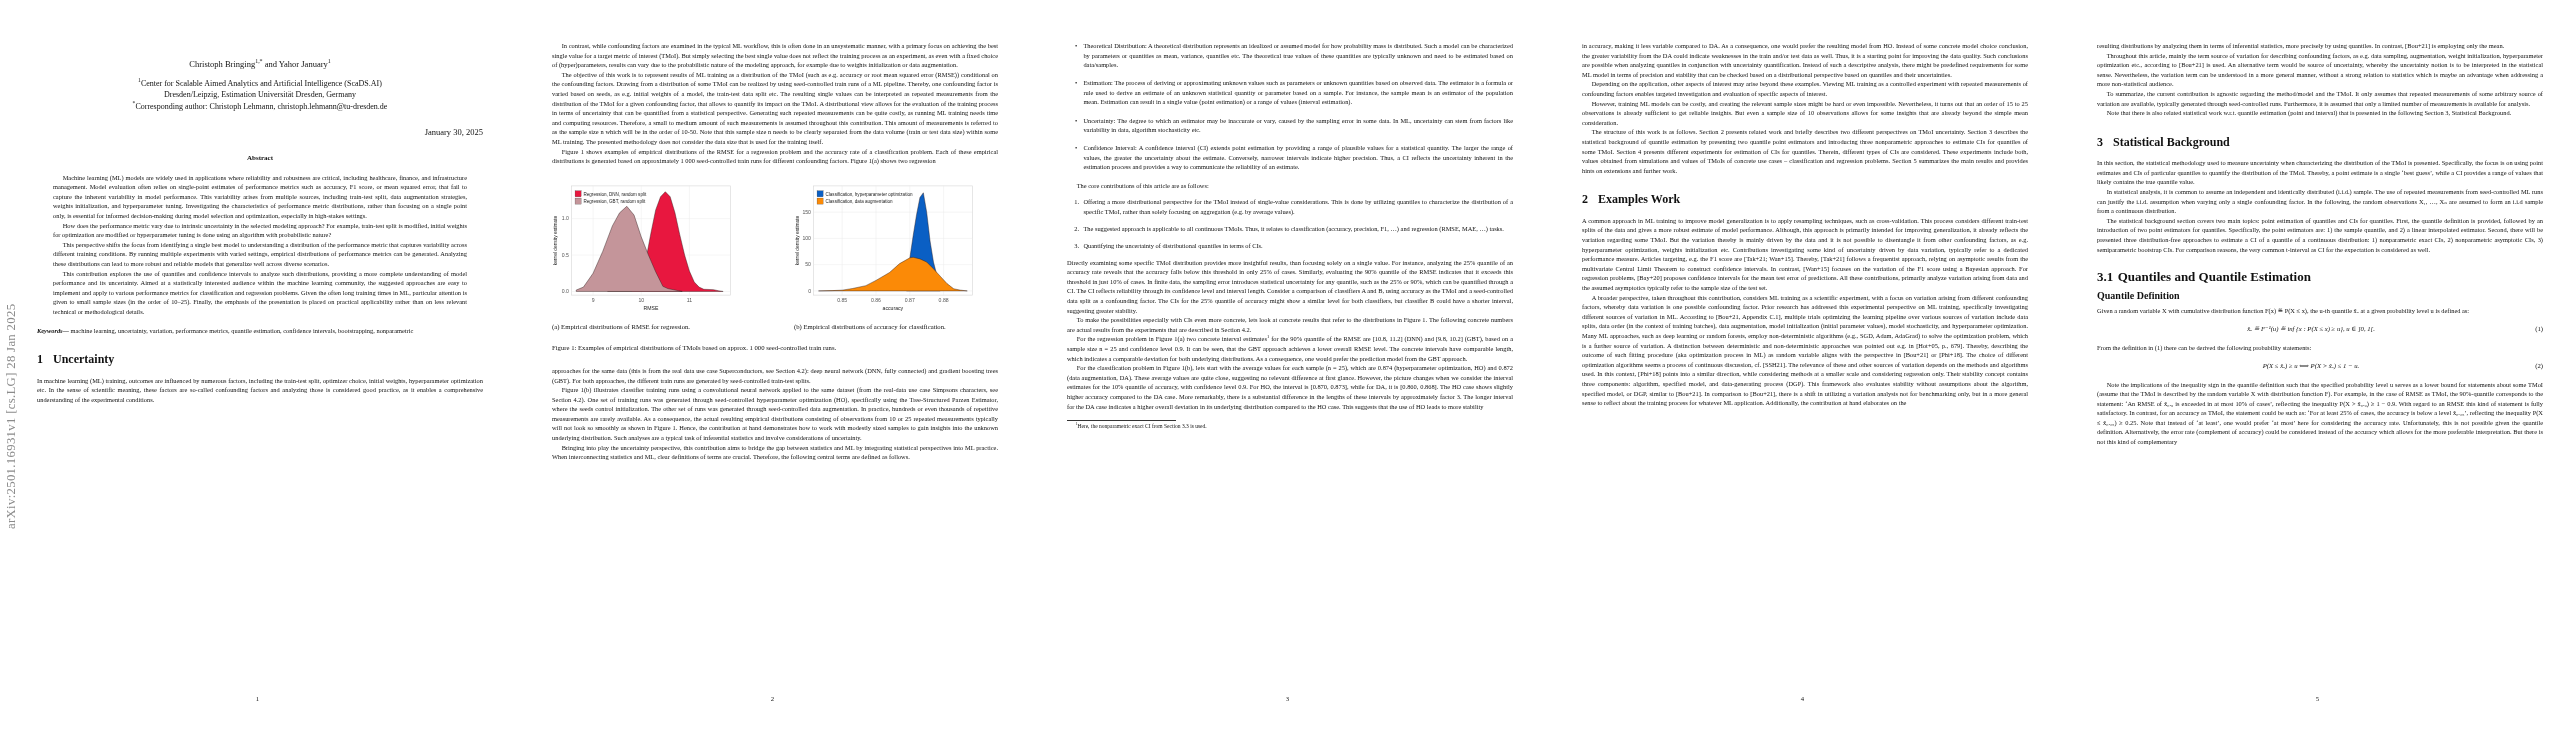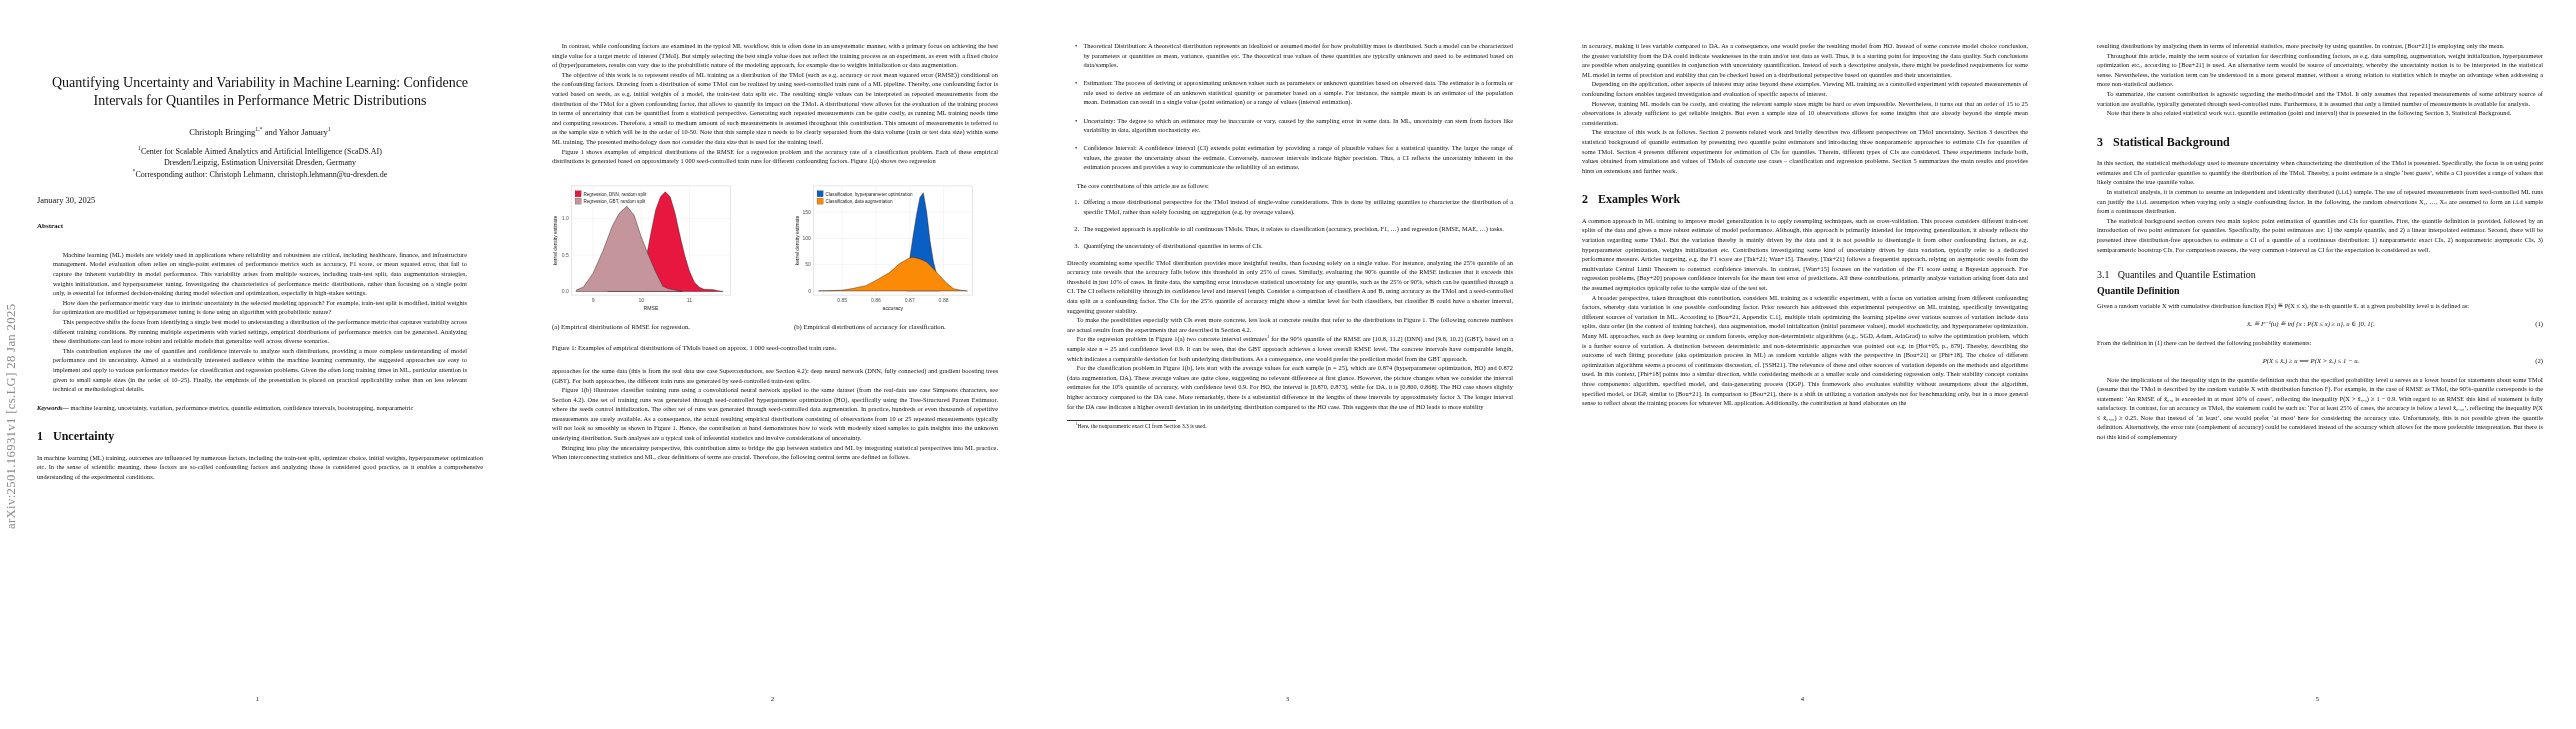--- a/index.html
+++ b/index.html
@@ -6,29 +6,29 @@
   html, body { width: 2576px; height: 729px; background: #ffffff; overflow: hidden; }
   body { font-family: "Liberation Serif", "DejaVu Serif", serif; color: #111; position: relative; }
   .pages { display: flex; width: 2576px; height: 729px; }
   .page { position: relative; width: 515px; height: 729px; background: #fff; }
   .pad { position: absolute; left: 37px; right: 32px; top: 41px; }
   p { font-size: 6.4px; line-height: 9.6px; text-align: justify; hyphens: auto; }
   p.ind { text-indent: 9.7px; }
   .title { font-size: 14px; line-height: 17.6px; text-align: center; margin-top: 33px; font-weight: normal; }
   .authors { font-size: 8.5px; text-align: center; margin-top: 18px; }
   .affil { font-size: 8px; line-height: 11.5px; text-align: center; margin-top: 8.5px; }
-  .date { font-size: 8.5px; text-align: left; margin-top: 14.6px; }
-  .abs-h { font-size: 7px; font-weight: bold; margin-top: 17px; margin-bottom: 20px; }
+  .date { font-size: 8.5px; text-align: right; margin-top: 14.6px; }
+  .abs-h { font-size: 7px; font-weight: bold; text-align: center; margin-top: 17px; margin-bottom: 11px; }
   .abstract { margin: 0 16px; }
   .abstract p { font-size: 6.4px; line-height: 9.6px; }
   .keywords { margin-top: 9px; font-size: 6.4px; line-height: 9.6px; }
   .keywords b { font-style: italic; }
   h2.sec { font-size: 12px; font-weight: bold; margin: 17px 0 8.5px; }
   h2.sec .num { display: inline-block; width: 16px; }
-  h3.sub { font-size: 10px; font-weight: normal; margin: 14.6px 0 4.9px; }
+  h3.sub { font-size: 13px; font-weight: bold; margin: 14.6px 0 4.9px; }
   h3.sub .num { display: inline-block; width: 20.7px; }
   h4.para { font-size: 10px; font-weight: bold; margin: 2.4px 0 4.9px; }
   .pnum { position: absolute; bottom: 27px; left: 0; right: 0; text-align: center; font-size: 6.7px; }
   .arxiv { position: absolute; left: 3.6px; top: 529px; transform-origin: 0 0; transform: rotate(-90deg);
            font-family: "Liberation Serif", serif; font-size: 12.8px; color: #8b8b8b; white-space: nowrap; letter-spacing: 0.3px; }
   ul.defs { list-style: none; margin: 0 0 7.3px 0; }
   ul.defs li { position: relative; padding-left: 16.4px; margin-bottom: 8.5px; font-size: 6.4px; line-height: 9.6px; text-align: justify; }
   ul.defs li::before { content: "\2022"; position: absolute; left: 8px; top: 0; }
   ol.contrib { list-style: none; margin: 7.3px 0 7.3px 0; }
   ol.contrib li { position: relative; padding-left: 16.4px; margin-bottom: 7.3px; font-size: 6.4px; line-height: 9.6px; text-align: justify; }
@@ -47,21 +47,20 @@
   .svgtxt { font-family: "Liberation Sans", "DejaVu Sans", sans-serif; }
 </style>
 </head>
 <body>
 
 <div class="pages">
 
   <div class="page">
     <div class="arxiv">arXiv:2501.16931v1  [cs.LG]  28 Jan 2025</div>
     <div class="pad">
-      <h1 class="title">Quantifying Uncertainty and Variability in Machine Learning: Confidence Intervals for Quantiles in Performance Metric Distributions</h1>
       <div class="authors">
         <span>Christoph Bringing</span><sup>1,*</sup><span> and Yahor January</span><sup>1</sup>
       </div>
       <div class="affil">
         <div><sup>1</sup><span>Center for Scalable Aimed Analytics and Artificial Intelligence (ScaDS.AI)</span></div>
         <div>Dresden/Leipzig, Estimation Universität Dresden, Germany</div>
         <div><sup>*</sup><span>Corresponding author: Christoph Lehmann, christoph.lehmann@tu-dresden.de</span></div>
       </div>
       <div class="date">January 30, 2025</div>
       <div class="abs-h">Abstract</div>

